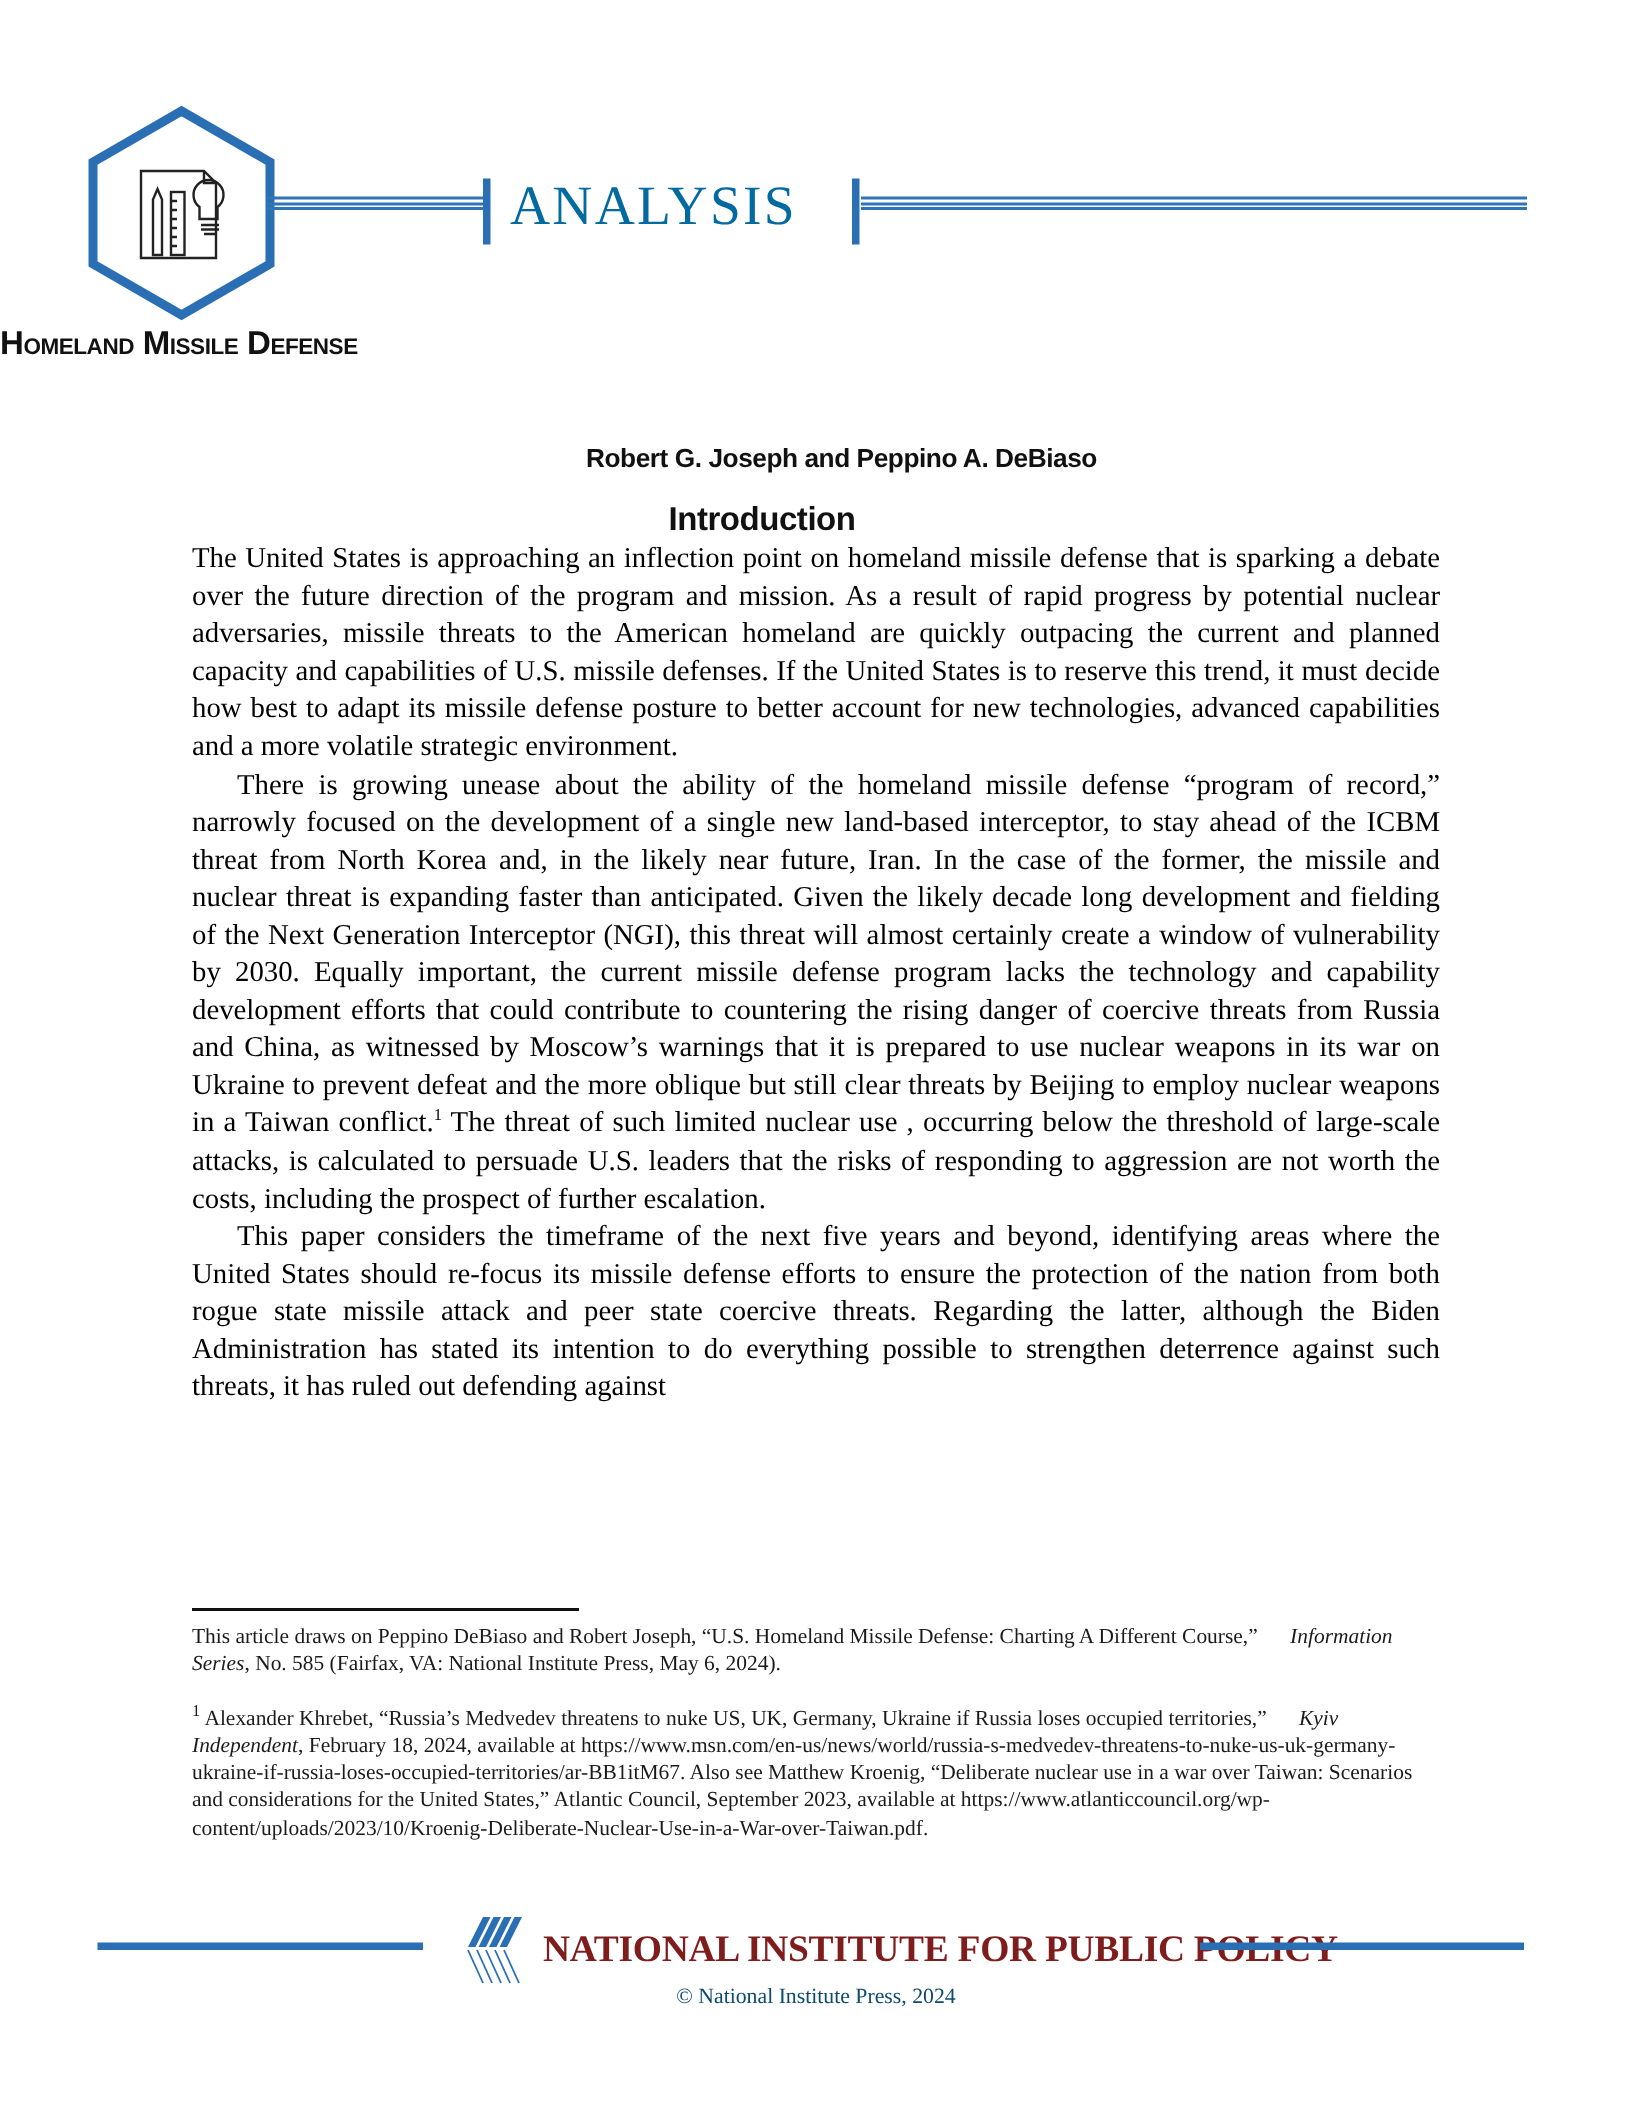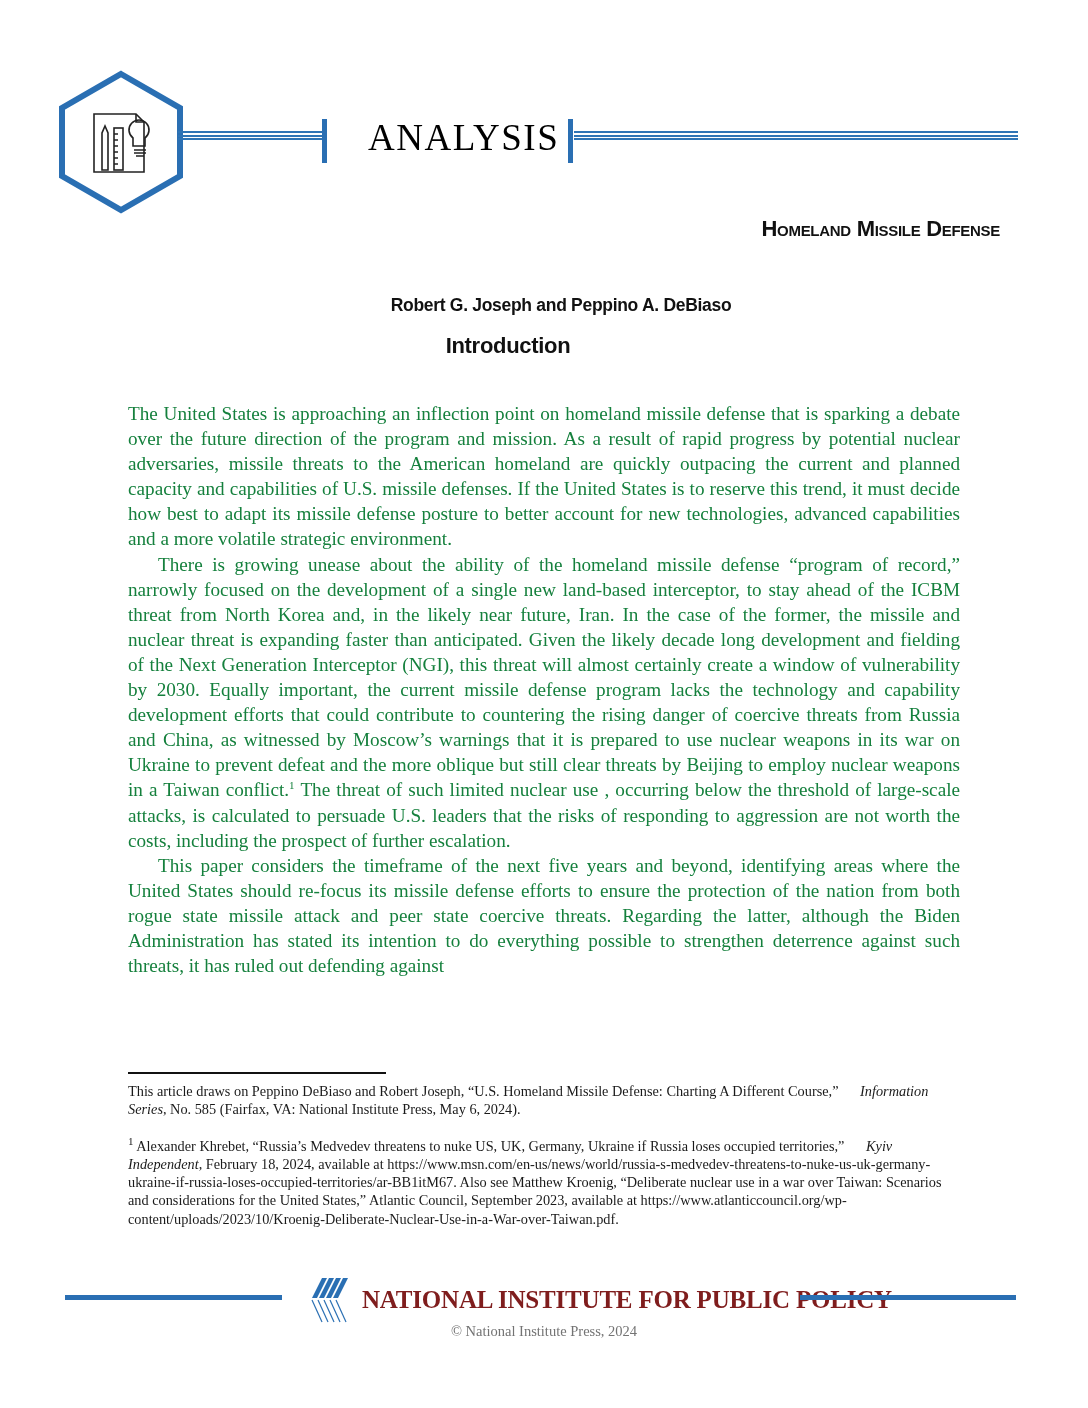--- a/index.html
+++ b/index.html
@@ -8,55 +8,55 @@
 
   
   .header { position: absolute; left: 0; top: 0; width: 1088px; height: 220px; }
   .hex-logo { position: absolute; left: 56px; top: 70px; width: 130px; height: 144px; }
   .rule-left { position: absolute; left: 178px; top: 131px; width: 148px; height: 9px; }
   .rule-right { position: absolute; left: 574px; top: 131px; width: 444px; height: 9px; }
   .rule-lines { position: absolute; left: 0; right: 0; }
   .rule-lines .l { position: absolute; left: 0; right: 0; height: 2px; background: #2f74b5; }
   .bar-left { position: absolute; left: 322px; top: 119px; width: 5px; height: 44px; background: #2a6fb3; }
   .bar-right { position: absolute; left: 568px; top: 119px; width: 5px; height: 44px; background: #2a6fb3; }
-  .analysis-label { position: absolute; left: 368px; top: 116px; font-size: 37px; letter-spacing: 1.5px;
-                    font-family: "Liberation Serif", serif; color: #000000; }
+  .analysis-label { position: absolute; left: 340px; top: 116px; font-size: 37px; letter-spacing: 1.5px;
+                    font-family: "Liberation Serif", serif; color: #0369a1; }
 
   
-  .title-block { position: absolute; left: 0; top: 212px; width: 1000px; text-align: right; }
+  .title-block { position: absolute; left: 0; top: 212px; width: 1000px; text-align: left; }
   .title-line { font-family: "Liberation Sans", sans-serif; font-weight: bold; font-size: 22px;
                 letter-spacing: -0.3px; line-height: 33px; font-variant: small-caps; color: #111; }
   .authors { position: absolute; left: 17px; top: 295px; width: 1088px; text-align: center;
              font-family: "Liberation Sans", sans-serif; font-weight: bold; font-size: 17.5px; letter-spacing: -0.3px; }
   .section-heading { position: absolute; left: 0; top: 333px; width: 1016px; text-align: center;
              font-family: "Liberation Sans", sans-serif; font-weight: bold; font-size: 22px; letter-spacing: -0.3px; }
 
   
-  .body-text { position: absolute; left: 128px; top: 401px; width: 832px;
+  .body-text { position: absolute; left: 128px; top: 360px; width: 832px;
                font-family: "Liberation Serif", serif; font-size: 19.2px; line-height: 25.1px;
-               text-align: justify; color: #15803d; }
+               text-align: justify; color: #000000; }
   .body-text p { margin: 0; }
   .body-text p.indent { text-indent: 30px; }
   sup { font-size: 11px; vertical-align: super; line-height: 0; }
 
   
   .fn-rule { position: absolute; left: 128px; top: 1072px; width: 258px; height: 1.5px; background: #111; }
   .footnotes { position: absolute; left: 128px; top: 1082px; width: 832px;
                font-family: "Liberation Serif", serif; font-size: 14.3px; line-height: 18.3px; color: #1a1a1a; }
   .footnotes p { margin: 0 0 18px 0; }
   .footnotes i { font-style: italic; margin-left: 18px; }
 
   
   .footer-rule-left { position: absolute; left: 65px; top: 1295px; width: 217px; height: 5px; background: #2a6fb3; }
   .footer-rule-right { position: absolute; left: 800px; top: 1295px; width: 216px; height: 5px; background: #2a6fb3; }
   .nipp-logo { position: absolute; left: 302px; top: 1276px; width: 52px; height: 48px; }
   .nipp-name { position: absolute; left: 362px; top: 1286px; font-family: "Liberation Serif", serif;
                font-weight: bold; font-size: 25px; color: #7f1d1d; letter-spacing: -0.2px; }
   .copyright { position: absolute; left: 0; top: 1323px; width: 1088px; text-align: center;
-               font-family: "Liberation Serif", serif; font-size: 14.5px; color: #737373; }
+               font-family: "Liberation Serif", serif; font-size: 14.5px; color: #0c4a6e; }
 </style>
 </head>
 <body>
 
 <div class="header">
   <svg class="hex-logo" viewBox="0 0 130 144">
     <polygon points="65,4 124,38 124,106 65,140 6,106 6,38" fill="#fff" stroke="#2a6fb3" stroke-width="6"></polygon>
     <g fill="none" stroke="#222" stroke-width="1.6">
       <path d="M38,44 L80,44 L88,52 L88,102 L38,102 Z"></path>
       <path d="M80,44 L80,52 L88,52"></path>

